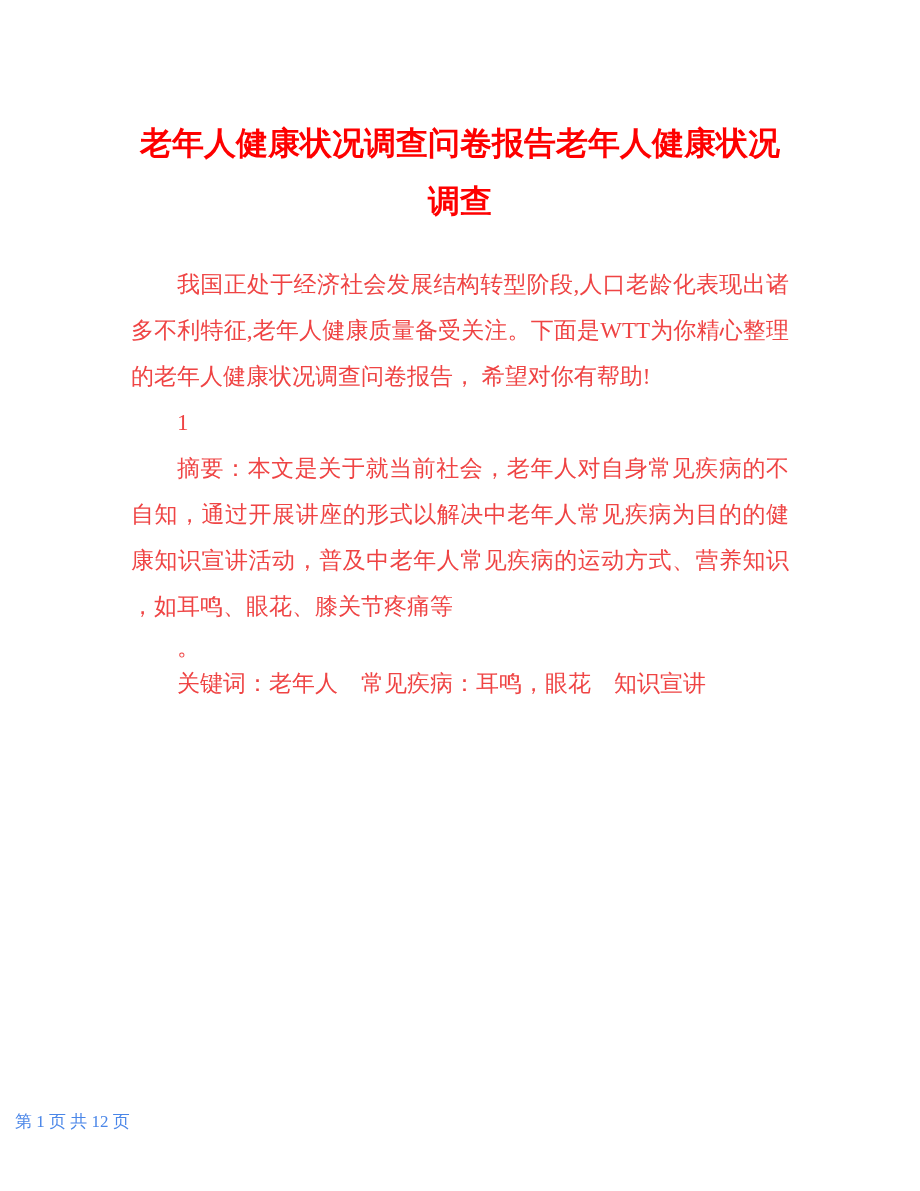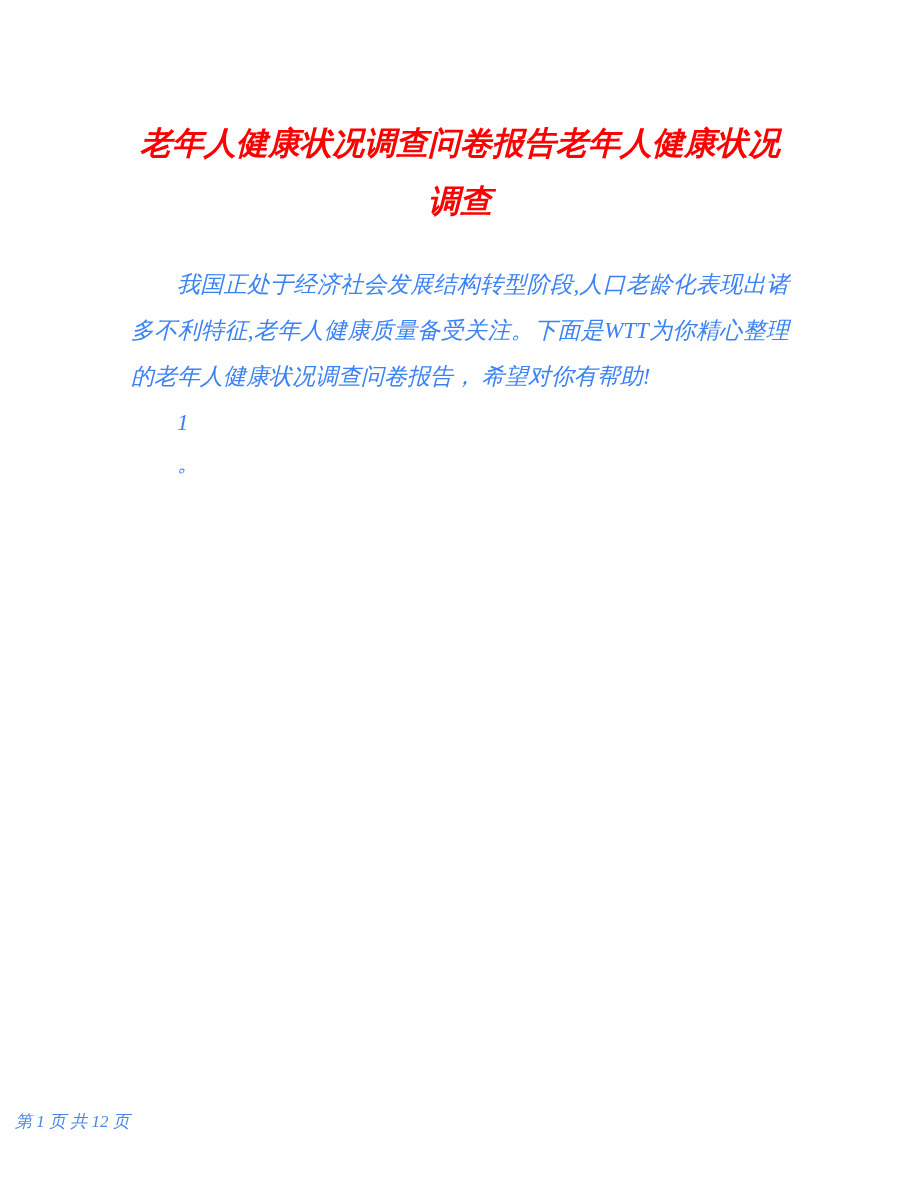--- a/index.html
+++ b/index.html
@@ -7,42 +7,41 @@
     padding: 0;
     background: #ffffff;
   }
   .page {
     position: relative;
     width: 920px;
     height: 1191px;
     background: #ffffff;
     overflow: hidden;
     font-family: "Liberation Serif", "DejaVu Serif", serif;
-    font-style: italic;
   }
   .doc-title {
     position: absolute;
     left: 131px;
     top: 114px;
     width: 658px;
     margin: 0;
     font-family: "Liberation Sans", "DejaVu Sans", sans-serif;
     font-weight: bold;
     font-size: 32px;
     line-height: 58px;
     text-align: center;
     color: #fe0000;
     letter-spacing: 0;
   }
   .doc-body {
     position: absolute;
     left: 131px;
     top: 262px;
     width: 658px;
-    color: #3b82f6;
+    color: #ef4444;
   }
   .para {
     margin: 0;
     font-size: 23px;
     line-height: 46px;
     text-align: justify;
     line-break: anywhere;
     word-break: break-all;
   }
   .indent { text-indent: 2em; }
@@ -65,20 +64,22 @@
 </head>
 <body>
 
 <div class="page">
 
   <h1 class="doc-title">老年人健康状况调查问卷报告老年人健康状况调查</h1>
 
   <div class="doc-body">
     <p class="para indent">我国正处于经济社会发展结构转型阶段,人口老龄化表现出诸多不利特征,老年人健康质量备受关注。下面是WTT为你精心整理的老年人健康状况调查问卷报告， 希望对你有帮助!</p>
     <p class="para indent">1</p>
+    <p class="para indent">摘要：本文是关于就当前社会，老年人对自身常见疾病的不自知，通过开展讲座的形式以解决中老年人常见疾病为目的的健康知识宣讲活动，普及中老年人常见疾病的运动方式、营养知识，如耳鸣、眼花、膝关节疼痛等</p>
     <p class="para indent tight">。</p>
+    <p class="para indent tight">关键词：老年人　常见疾病：耳鸣，眼花　知识宣讲</p>
   </div>
 
   <div class="page-footer">
     <span>第 1 页 共 12 页</span>
   </div>
 
 </div>
 
 </body></html>

